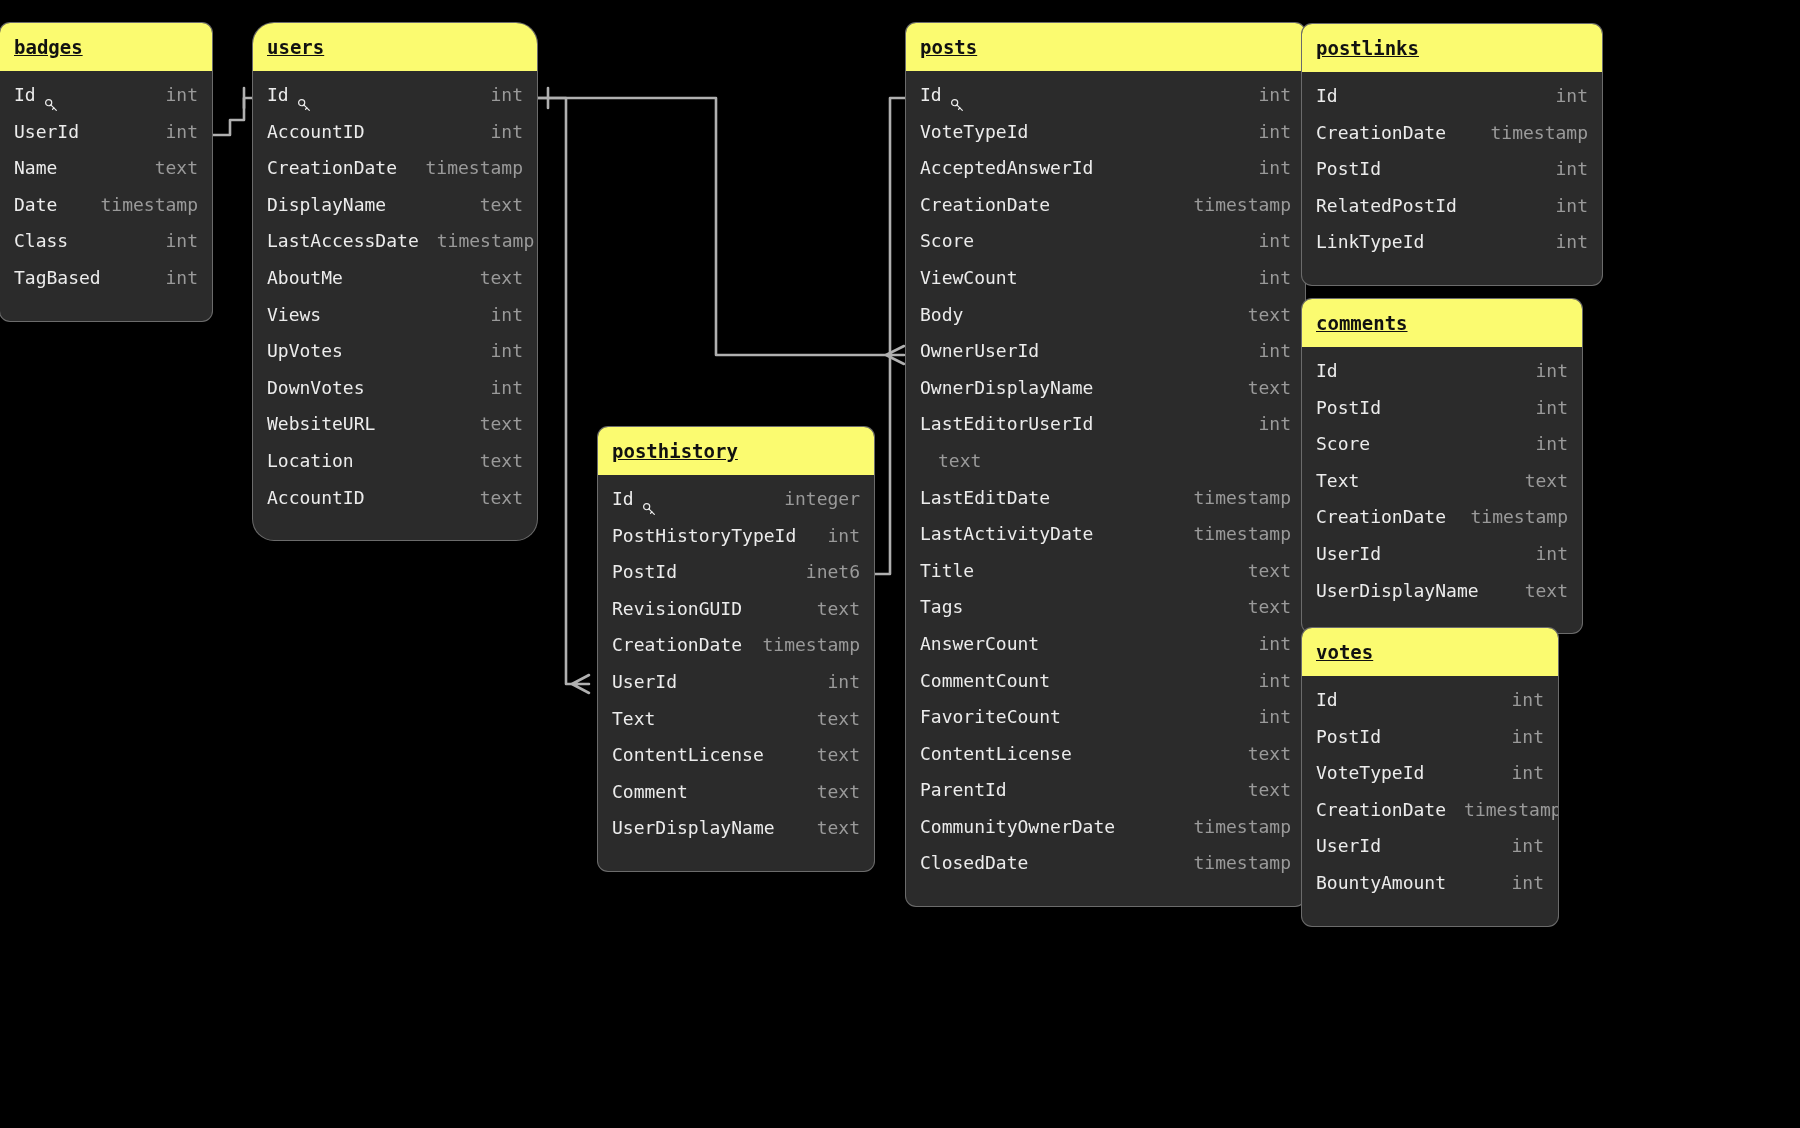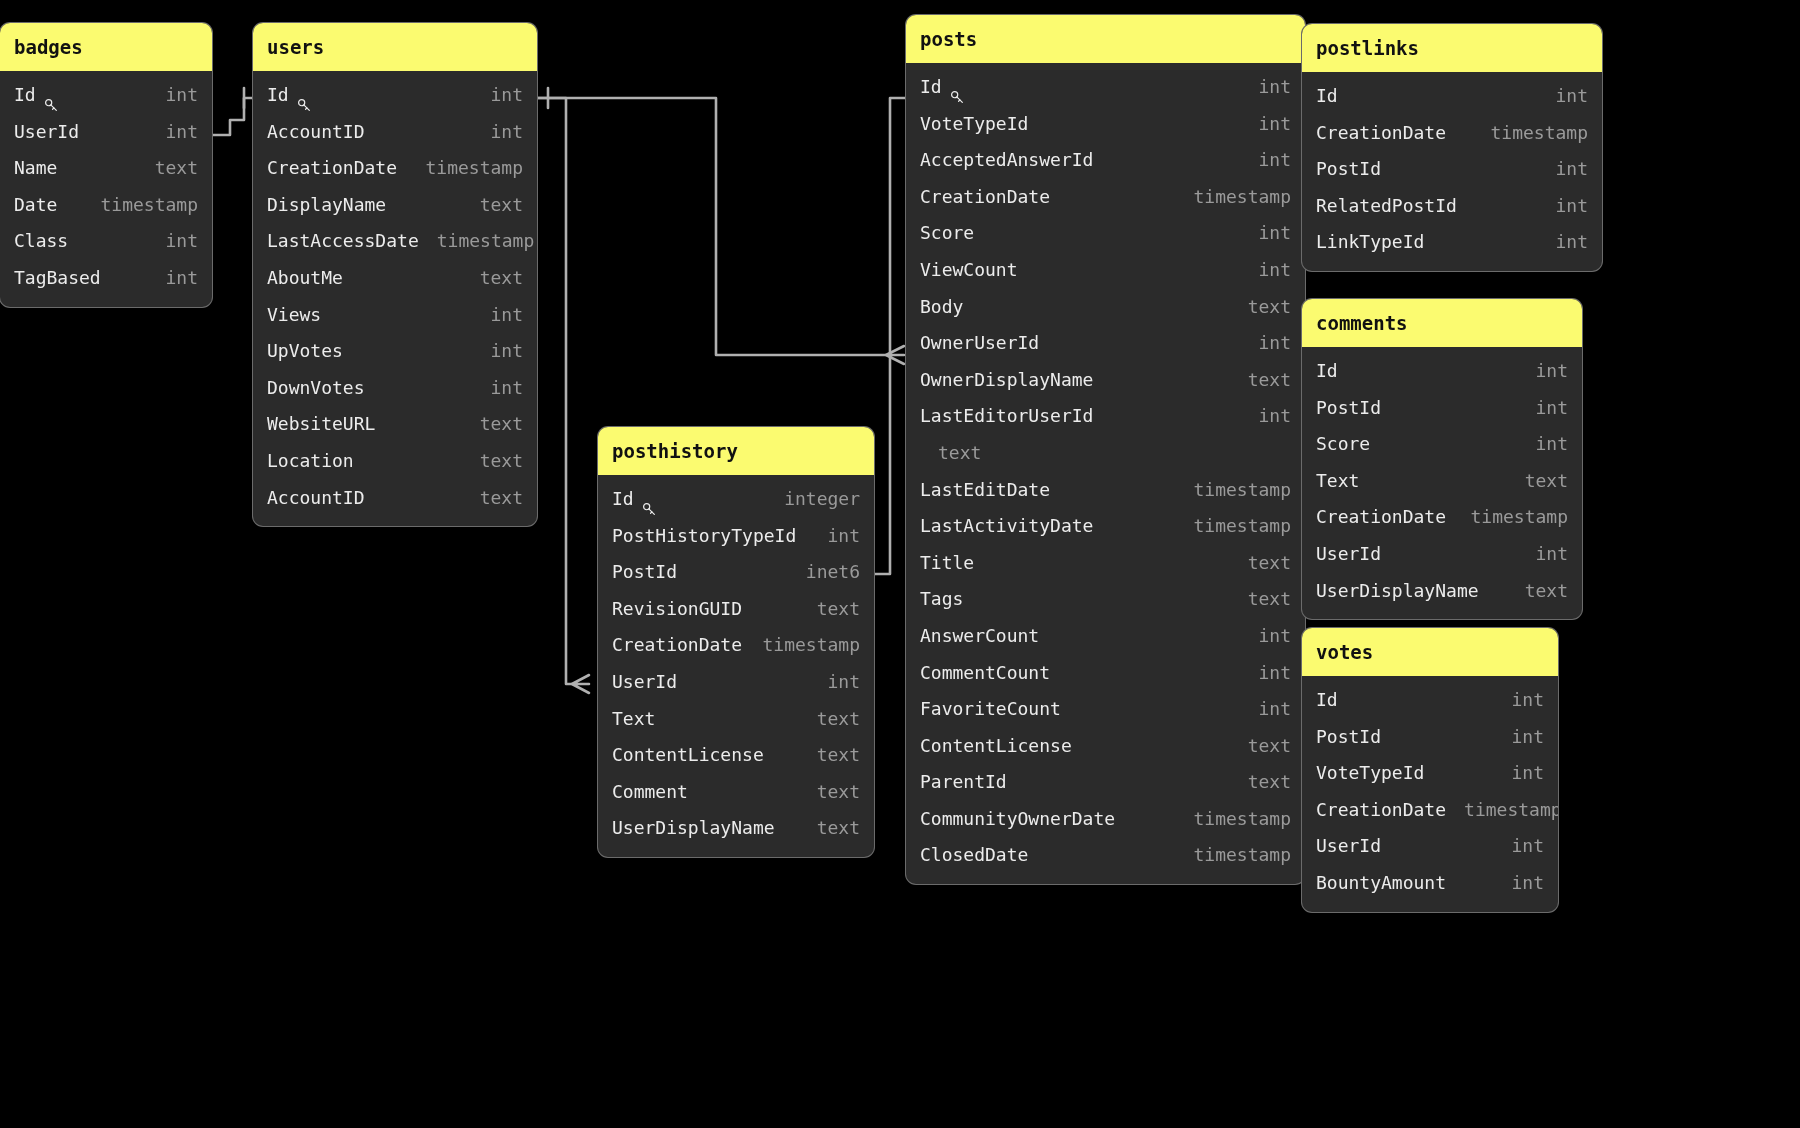--- a/index.html
+++ b/index.html
@@ -19,22 +19,23 @@
     box-sizing:border-box;
   }
   .table-header{
     background:#fbfb70;
     color:#111;
     font-weight:bold;
     font-size:19px;
     line-height:1;
     padding:15px 14px 14px 14px;
     letter-spacing:0px;
+    text-decoration:underline;
   }
-  .cols{padding:6px 0 10px 0;}
+  .cols{padding:6px 0 24px 0;}
   .col{
     display:flex;
     justify-content:space-between;
     align-items:baseline;
     padding:0 14px;
     height:36.6px;
     line-height:36.6px;
     white-space:nowrap;
     font-size:18px;
   }
@@ -135,21 +136,21 @@
             <span class="col-type">int</span>
           </div>
           <div class="col">
             <span class="col-name">
               <span>TagBased</span>
             </span>
             <span class="col-type">int</span>
           </div>
         </div>
       </div>
-      <div class="table" style="left: 253px; top: 23px; width: 284px;">
+      <div class="table" style="left: 253px; top: 23px; width: 284px; border-radius: 21px;">
         <div class="table-header">users</div>
         <div class="cols">
           <div class="col">
             <span class="col-name">
               <span>Id</span>
               <span class="keyicon"><svg viewBox="0 0 24 24" width="16" height="16" fill="none" stroke="#ececec" stroke-width="1.8" stroke-linecap="round" stroke-linejoin="round">
                   <circle cx="8.5" cy="8.5" r="4.6"></circle>
                   <path d="M11.7 11.7 L20 20"></path>
                   <path d="M16.4 16.4 L14.4 18.4"></path>
                 </svg></span>
@@ -287,21 +288,21 @@
             <span class="col-type">text</span>
           </div>
           <div class="col">
             <span class="col-name">
               <span>UserDisplayName</span>
             </span>
             <span class="col-type">text</span>
           </div>
         </div>
       </div>
-      <div class="table" style="left: 906px; top: 15px; width: 399px;">
+      <div class="table" style="left: 906px; top: 23px; width: 399px;">
         <div class="table-header">posts</div>
         <div class="cols">
           <div class="col">
             <span class="col-name">
               <span>Id</span>
               <span class="keyicon"><svg viewBox="0 0 24 24" width="16" height="16" fill="none" stroke="#ececec" stroke-width="1.8" stroke-linecap="round" stroke-linejoin="round">
                   <circle cx="8.5" cy="8.5" r="4.6"></circle>
                   <path d="M11.7 11.7 L20 20"></path>
                   <path d="M16.4 16.4 L14.4 18.4"></path>
                 </svg></span>

